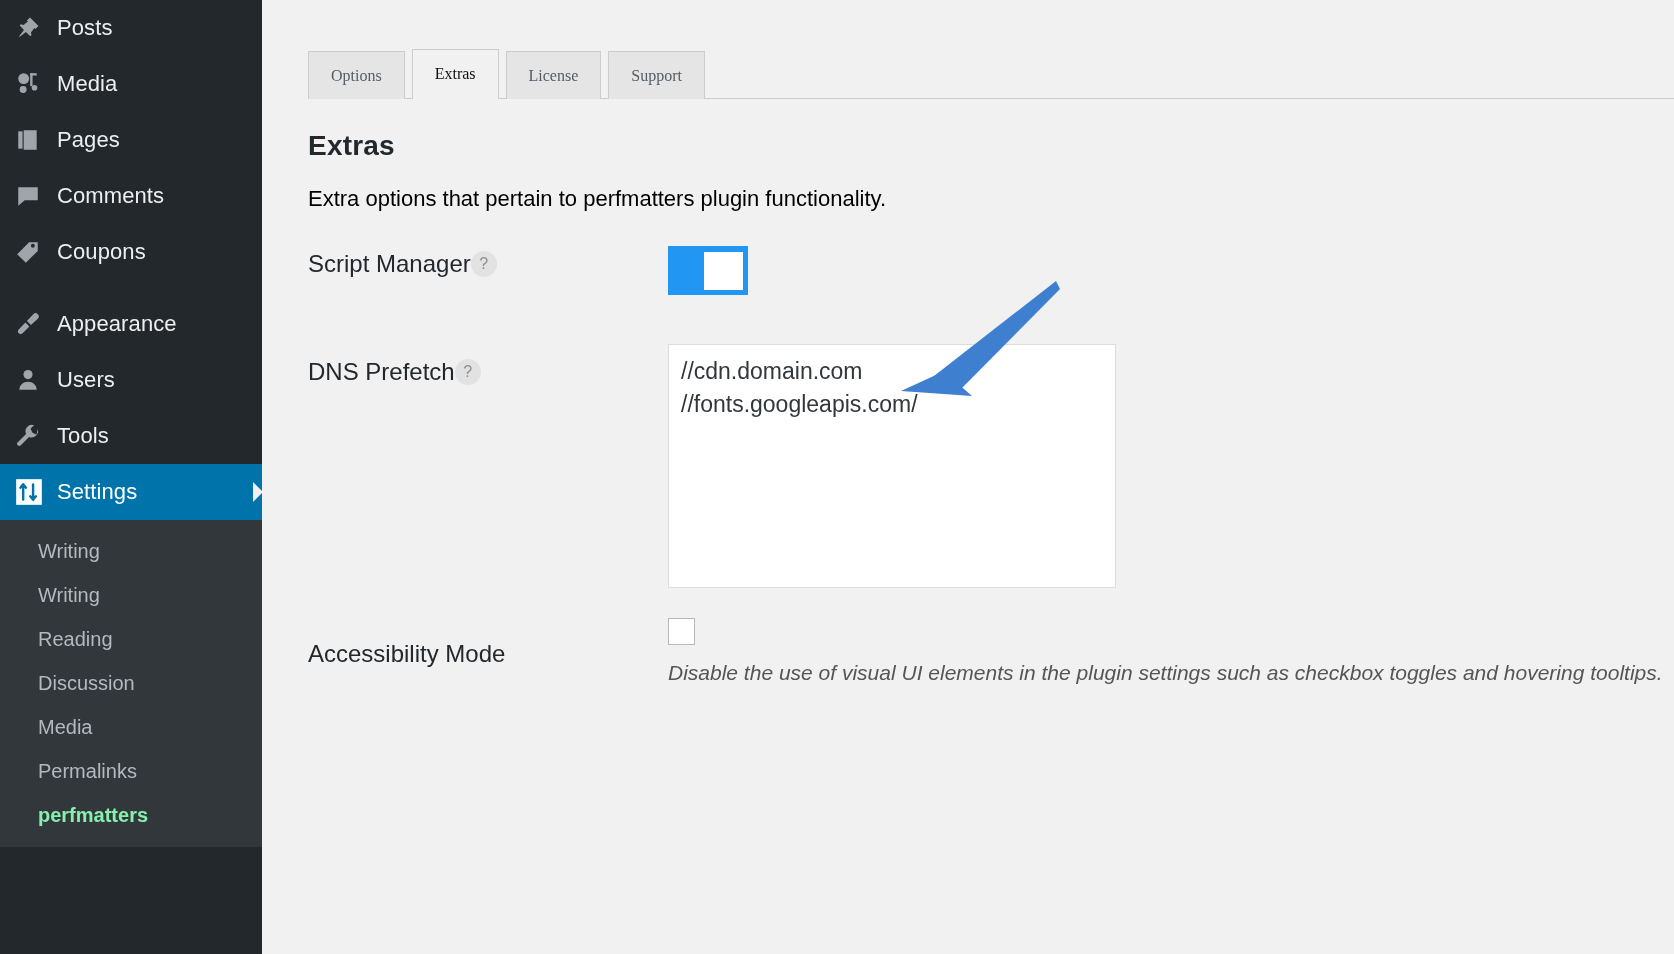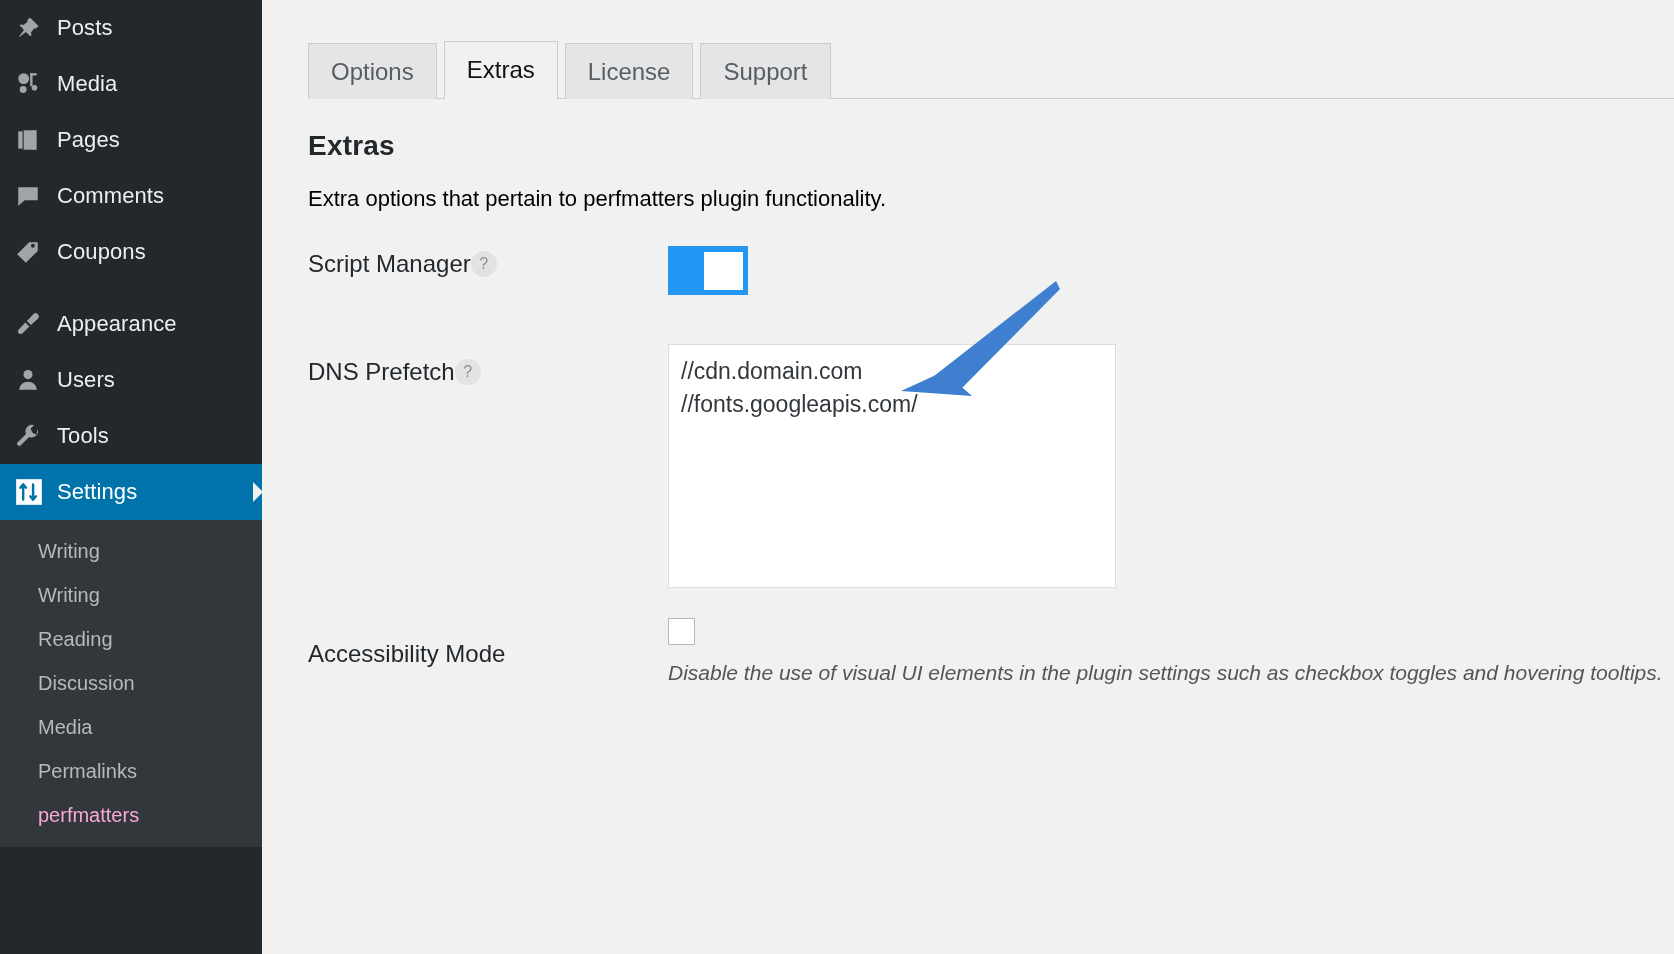--- a/index.html
+++ b/index.html
@@ -80,22 +80,22 @@
   .submenu-item {
     display: block;
     padding: 9px 0 9px 38px;
     color: #b4b9be;
     font-size: 20px;
     line-height: 26px;
     cursor: pointer;
     white-space: nowrap;
   }
   .submenu-item.current {
-    color: #f9a8d4;
-    font-weight: normal;
+    color: #86efac;
+    font-weight: bold;
   }
 
   
   .content {
     flex: 1;
     position: relative;
     height: 954px;
     background: #f1f1f1;
     padding-left: 36px;
     overflow: hidden;
@@ -114,27 +114,28 @@
     gap: 7px;
     position: relative;
     z-index: 2;
     height: 62px;
   }
   .tab {
     background: #e5e5e5;
     border: 1px solid #ccc;
     border-bottom: none;
     color: #555d66;
-    font-size: 24px;
+    font-size: 16px;
     line-height: 1;
     padding: 16px 22px 15px 22px;
     cursor: pointer;
     position: relative;
     top: 1px;
     white-space: nowrap;
+    font-family: Liberation Serif, serif;
   }
   .tab.active {
     background: #f1f1f1;
     color: #111;
     border-color: #ccc;
     padding-bottom: 17px;
     z-index: 3;
   }
   .tabs-underline {
     position: absolute;

